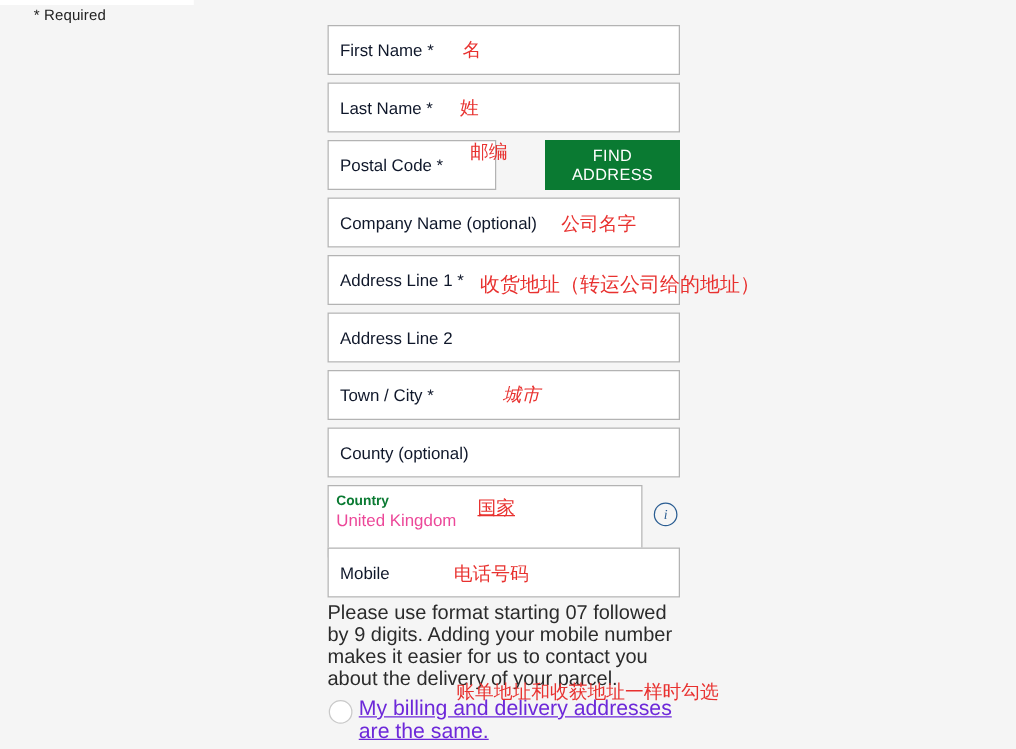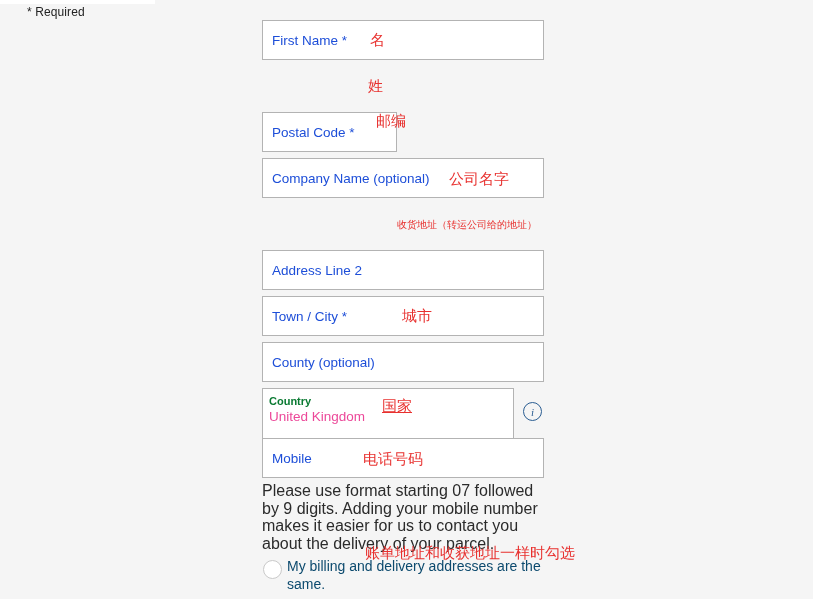--- a/index.html
+++ b/index.html
@@ -62,21 +62,21 @@
   .input-box.country {
     width: 252px;
     display: block;
     padding-top: 5px;
     padding-left: 6px;
     height: 58px;
   }
 
   .placeholder {
     font-size: 13.5px;
-    color: #1d4ed8;
+    color: #0f172a;
     white-space: nowrap;
   }
 
   .country-label {
     font-size: 11px;
     color: #0a7a32;
     font-weight: bold;
     line-height: 14px;
   }
   .country-value {
@@ -151,74 +151,82 @@
     top: 2px;
     width: 17px;
     height: 17px;
     border: 1.5px solid #c9c9c9;
     border-radius: 50%;
     background: #ffffff;
     cursor: pointer;
   }
   .checkbox-label {
     padding-left: 25px;
-    font-size: 14px;
+    font-size: 17px;
     line-height: 17.5px;
-    color: #0c4a6e;
+    color: #6d28d9;
+    text-decoration: underline;
   }
 </style>
 </head>
 <body>
 
 <div class="top-strip"></div>
 
 <div class="required-note">* Required</div>
 
 <div class="form">
 
   <div class="field-row">
     <div class="input-box">
       <span class="placeholder">First Name *</span>
     </div>
     <div class="annot" style="left:108px; top:11px;">名</div>
   </div>
 
   <div class="field-row">
+    <div class="input-box">
+      <span class="placeholder">Last Name *</span>
+    </div>
     <div class="annot" style="left:106px; top:11px;">姓</div>
   </div>
 
   <div class="field-row">
     <div class="input-box narrow">
       <span class="placeholder">Postal Code *</span>
     </div>
     <div class="annot" style="left:114px; top:0;">邮编</div>
+    <button class="find-address-btn">FIND ADDRESS</button>
   </div>
 
   <div class="field-row">
     <div class="input-box">
       <span class="placeholder">Company Name (optional)</span>
     </div>
     <div class="annot" style="left:187px; top:12px;">公司名字</div>
   </div>
 
   <div class="field-row">
-    <div class="annot" style="left:135px; top:14px; font-size:10px;">收货地址（转运公司给的地址）</div>
+    <div class="input-box">
+      <span class="placeholder">Address Line 1 *</span>
+    </div>
+    <div class="annot" style="left:122px; top:14px; font-size:16px;">收货地址（转运公司给的地址）</div>
   </div>
 
   <div class="field-row">
     <div class="input-box">
       <span class="placeholder">Address Line 2</span>
     </div>
   </div>
 
   <div class="field-row">
     <div class="input-box">
       <span class="placeholder">Town / City *</span>
     </div>
-    <div class="annot" style="left:140px; top:11px;">城市</div>
+    <div class="annot" style="left:140px; top:11px;font-style:italic;">城市</div>
   </div>
 
   <div class="field-row">
     <div class="input-box">
       <span class="placeholder">County (optional)</span>
     </div>
   </div>
 
   <div class="field-row" style="height:44px;">
     <div class="input-box country">

